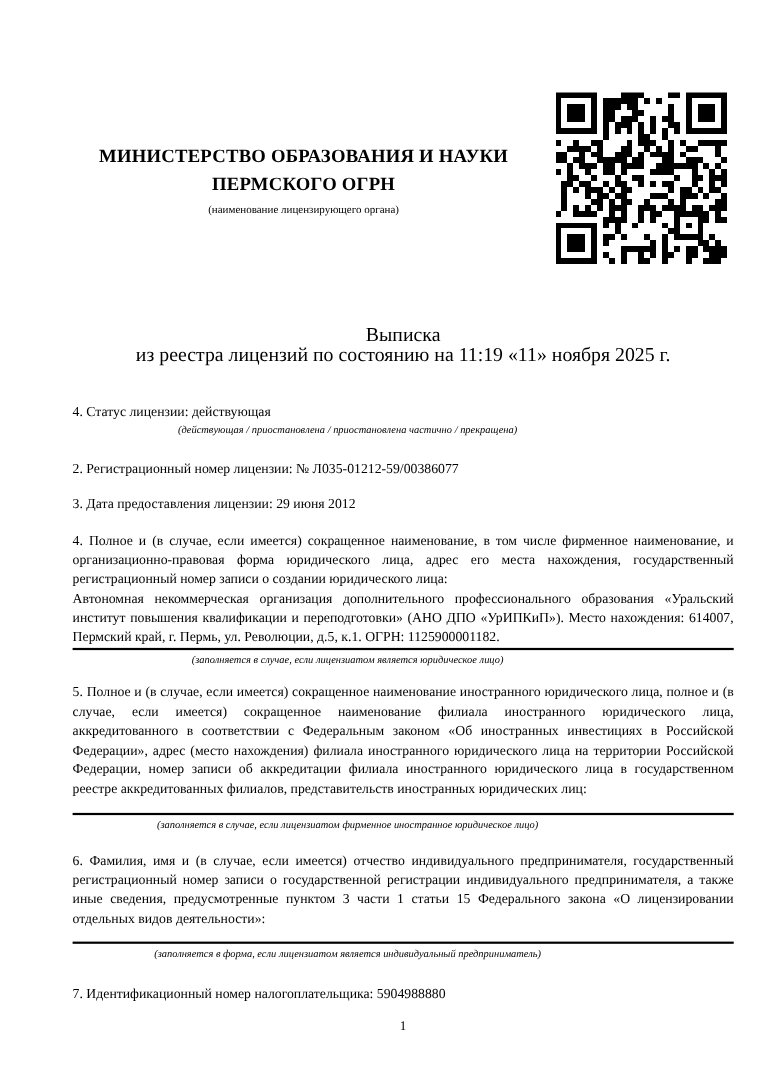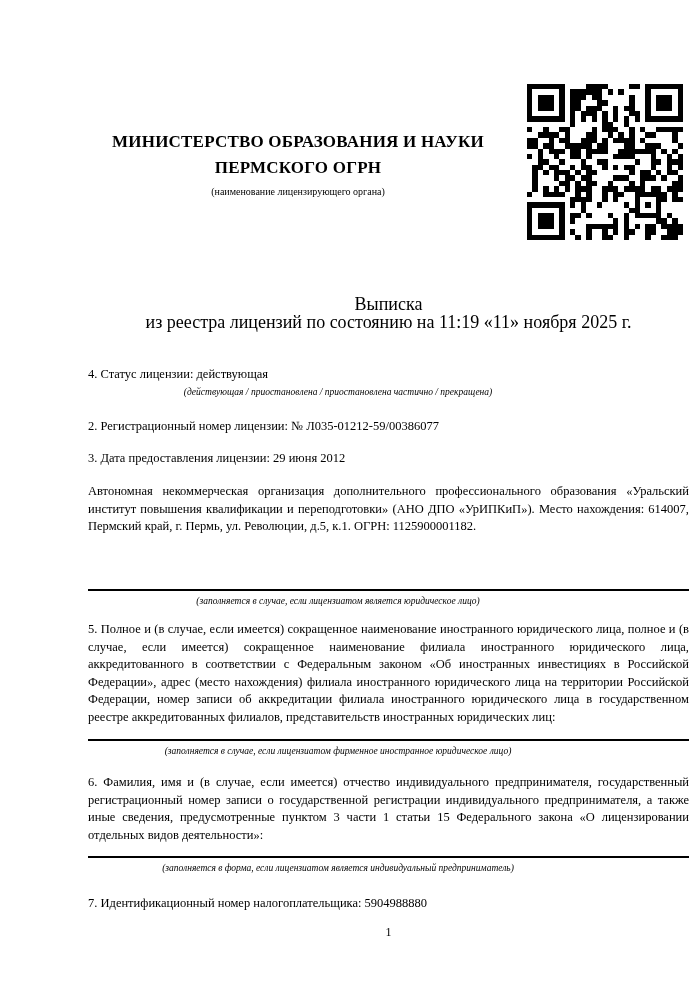--- a/index.html
+++ b/index.html
@@ -4,21 +4,21 @@
 <style>
   * { margin:0; padding:0; box-sizing:border-box; }
   html,body { background:#ffffff; }
   body {
     width:700px; height:989px;
     position:relative;
     font-family:"Liberation Serif", serif;
     color:#000;
     overflow:hidden;
   }
-  .abs { position:absolute;margin-left:22px; }
+  .abs { position:absolute; }
 
   
   .header-block { top:129px; left:66px; width:420px; text-align:center; }
   .header-title { font-weight:bold; font-size:17px; line-height:26px; letter-spacing:0.2px; }
   .header-sub   { font-size:10px; line-height:12px; margin-top:5px; }
 
   
   #qr-box { top:84px; left:505px; width:156px; height:156px; }
   #qr-box svg { display:block; width:156px; height:156px; shape-rendering:crispEdges; }
 
@@ -485,20 +485,21 @@
 </div>
 
 <div class="abs item" id="item1">4. Статус лицензии: действующая</div>
 <div class="abs caption" id="cap1">(действующая / приостановлена / приостановлена частично / прекращена)</div>
 
 <div class="abs item" id="item2">2. Регистрационный номер лицензии: № Л035-01212-59/00386077</div>
 
 <div class="abs item" id="item3">3. Дата предоставления лицензии: 29 июня 2012</div>
 
 <div class="abs item just" id="item4">
+  <p>4. Полное и (в случае, если имеется) сокращенное наименование, в том числе фирменное наименование, и организационно-правовая форма юридического лица, адрес его места нахождения, государственный регистрационный номер записи о создании юридического лица:</p>
   <p>Автономная некоммерческая организация дополнительного профессионального образования «Уральский институт повышения квалификации и переподготовки» (АНО ДПО «УрИПКиП»). Место нахождения: 614007, Пермский край, г. Пермь, ул. Революции, д.5, к.1. ОГРН: 1125900001182.</p>
 </div>
 <div class="abs fill-line" id="line4"></div>
 <div class="abs caption" id="cap4">(заполняется в случае, если лицензиатом является юридическое лицо)</div>
 
 <div class="abs item just" id="item5">
   <p>5. Полное и (в случае, если имеется) сокращенное наименование иностранного юридического лица, полное и (в случае, если имеется) сокращенное наименование филиала иностранного юридического лица, аккредитованного в соответствии с Федеральным законом «Об иностранных инвестициях в Российской Федерации», адрес (место нахождения) филиала иностранного юридического лица на территории Российской Федерации, номер записи об аккредитации филиала иностранного юридического лица в государственном реестре аккредитованных филиалов, представительств иностранных юридических лиц:</p>
 </div>
 <div class="abs fill-line" id="line5"></div>
 <div class="abs caption" id="cap5">(заполняется в случае, если лицензиатом фирменное иностранное юридическое лицо)</div>

